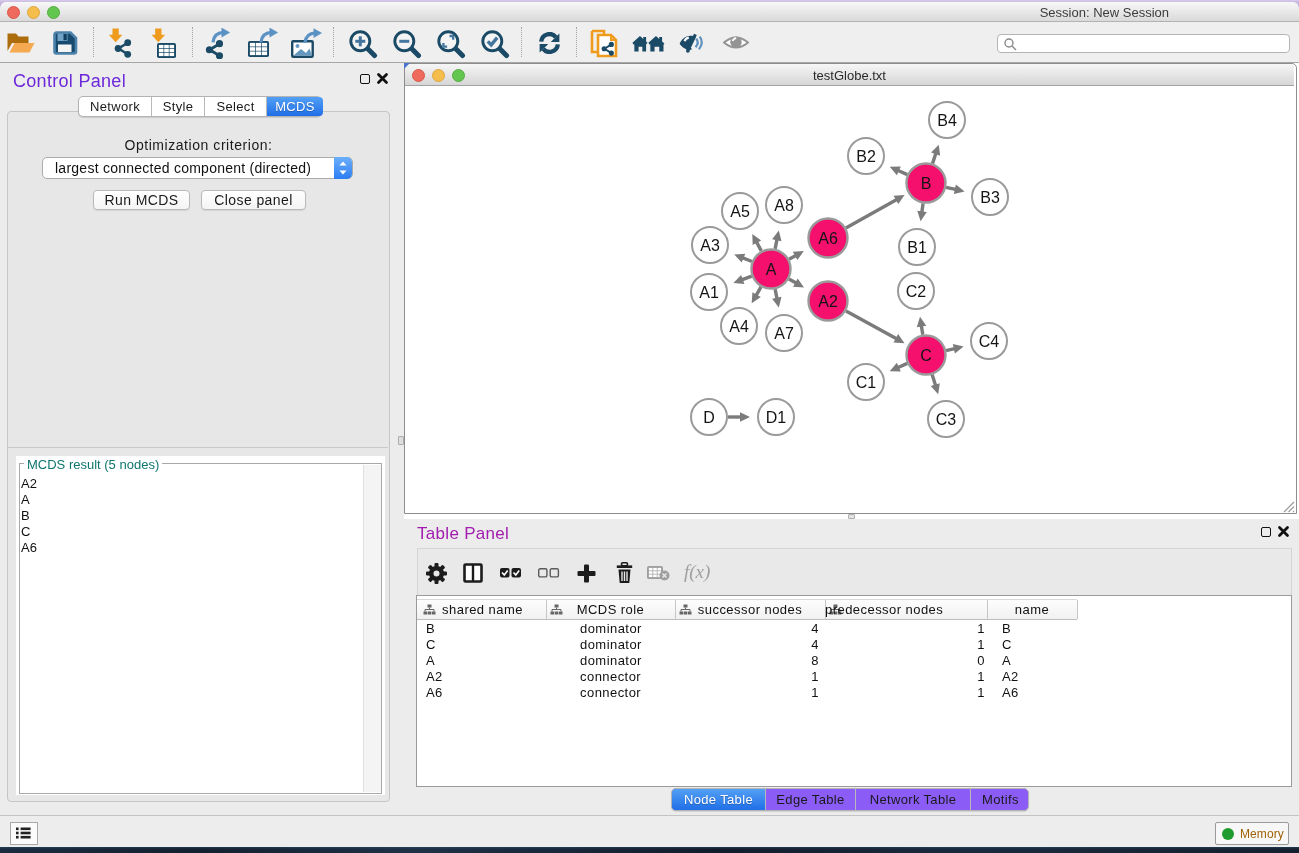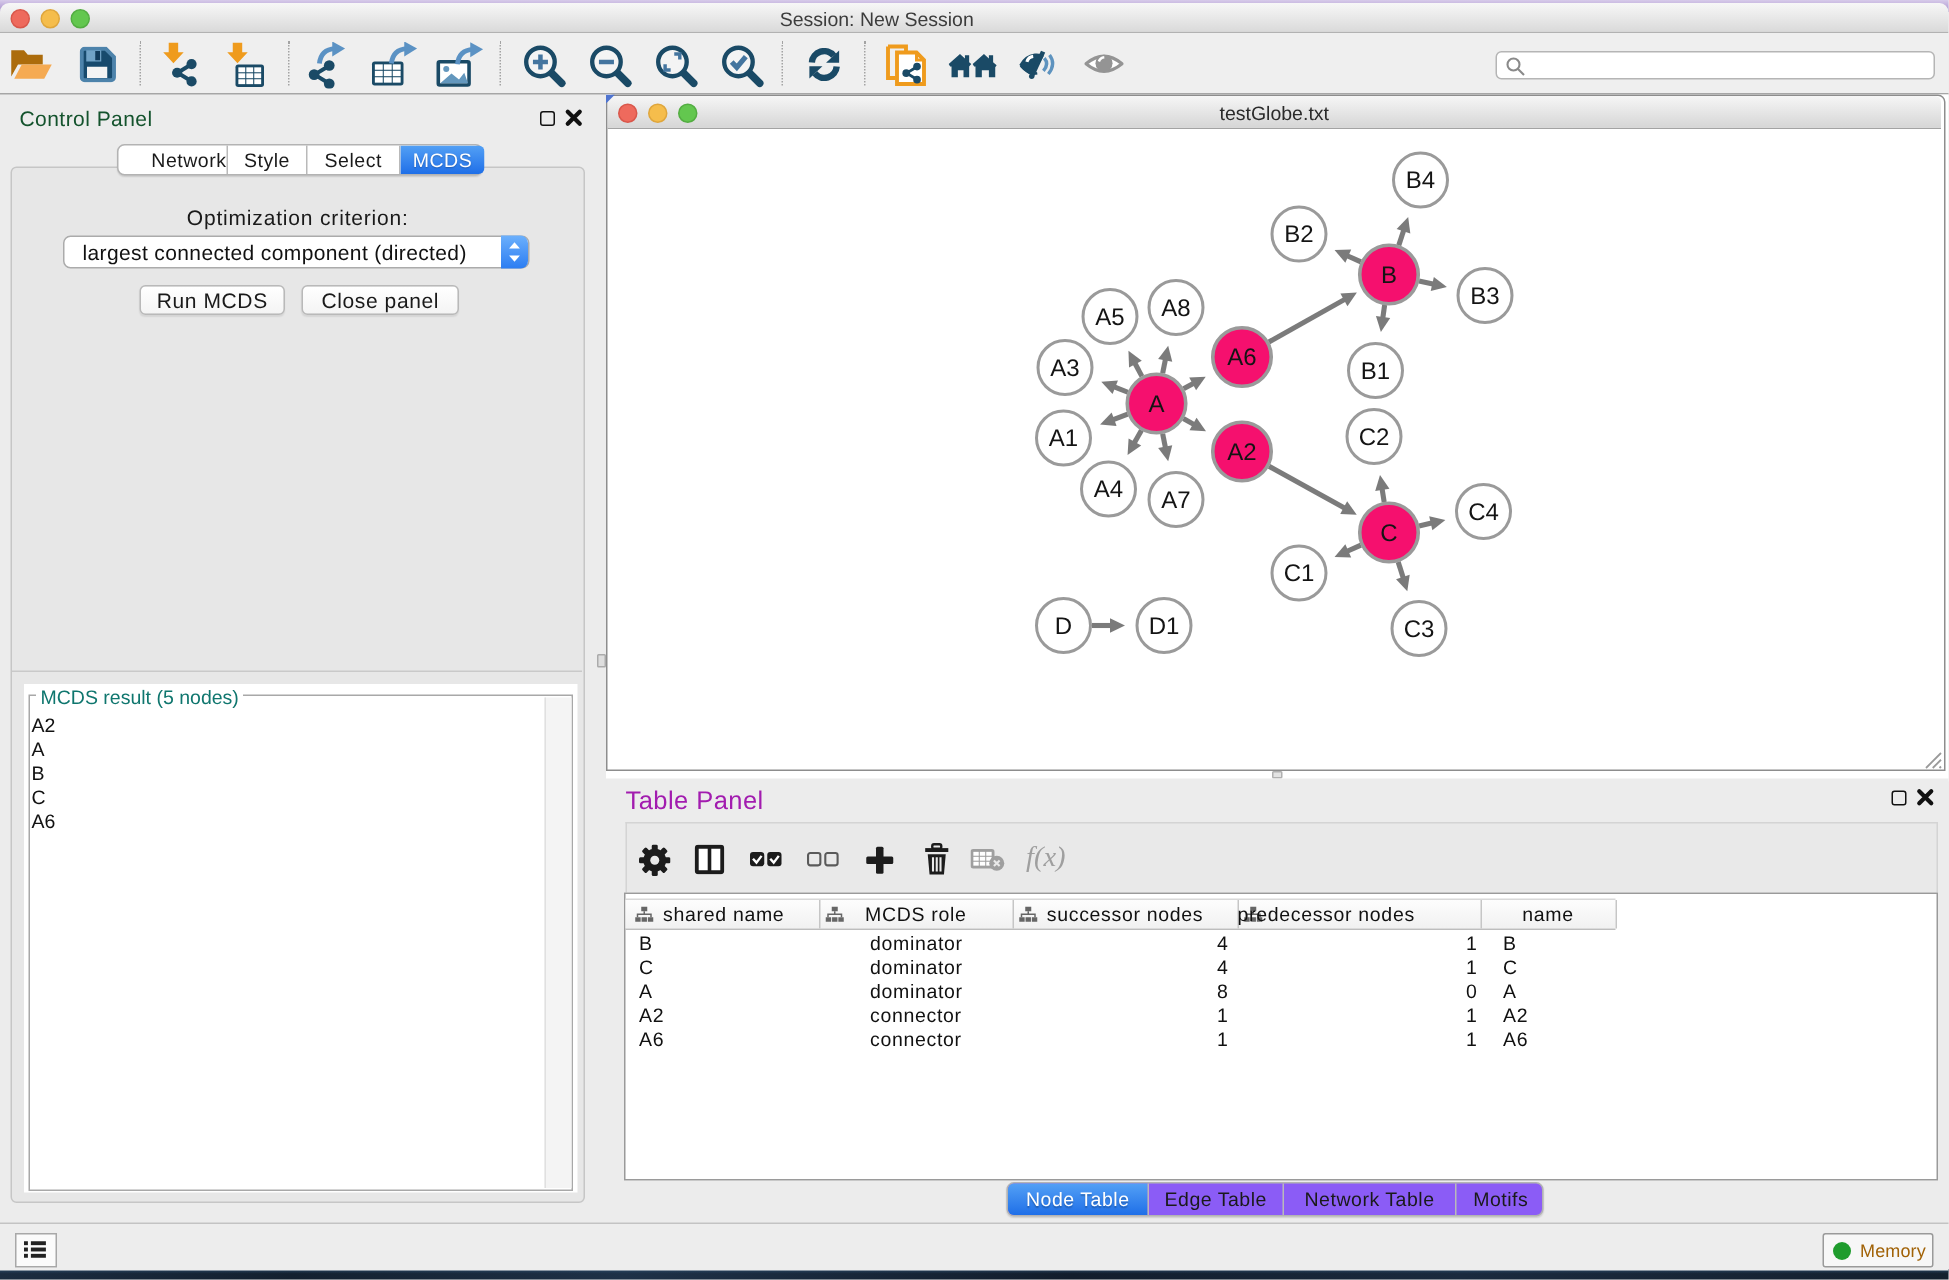--- a/index.html
+++ b/index.html
@@ -1,19 +1,19 @@
 <!DOCTYPE html>
 <html><head><meta charset="utf-8"><style>html,body{margin:0;padding:0}*{box-sizing:content-box}body{width:1299px;height:853px;overflow:hidden;position:relative;font-family:"Liberation Sans",sans-serif;background:#ececec}.abs{position:absolute}</style></head><body>
 <div class="abs" style="left:0;top:0;width:1299px;height:8px;background:linear-gradient(#d7cbea,#a78dcb)"></div>
 <div class="abs" style="left:0;top:846px;width:1299px;height:7px;background:linear-gradient(rgba(43,74,104,0.9),rgba(16,25,42,0) 45%),linear-gradient(90deg,#1b2c40,#13202f 15%,#1e3147 32%,#121d2c 55%,#1a2a3e 75%,#14202e)"></div>
 <div class="abs" style="left:0;top:2px;width:1299px;height:19px;background:linear-gradient(#f7f7f7,#dadada);border-bottom:1px solid #b2b2b2;border-radius:6px 6px 0 0"></div>
 <div class="abs" style="left:7px;top:6px;width:11px;height:11px;border-radius:50%;background:#ee6a5d;border:1px solid #d9574b"></div>
 <div class="abs" style="left:27px;top:6px;width:11px;height:11px;border-radius:50%;background:#f5bd4c;border:1px solid #dfa63c"></div>
 <div class="abs" style="left:47px;top:6px;width:11px;height:11px;border-radius:50%;background:#63c74f;border:1px solid #53ad42"></div>
-<div class="abs" style="left:0;top:5px;width:1169px;text-align:center;font-size:13px;color:#3c3c3c">Session: New Session</div>
+<div class="abs" style="left:0;top:5px;width:1169px;text-align:right;font-size:13px;color:#3c3c3c">Session: New Session</div>
 <div class="abs" style="left:0;top:22px;width:1299px;height:40px;background:#efefef;border-bottom:1px solid #a6a6a6"></div>
 <div style="position:absolute;left:93px;top:27px;height:30px;border-left:1px dotted #a3a3a3"></div>
 <div style="position:absolute;left:192px;top:27px;height:30px;border-left:1px dotted #a3a3a3"></div>
 <div style="position:absolute;left:333px;top:27px;height:30px;border-left:1px dotted #a3a3a3"></div>
 <div style="position:absolute;left:521px;top:27px;height:30px;border-left:1px dotted #a3a3a3"></div>
 <div style="position:absolute;left:576px;top:27px;height:30px;border-left:1px dotted #a3a3a3"></div>
 <svg style="position:absolute;left:7px;top:31px" width="28" height="22" viewBox="0 0 28 22">
     <path d="M0.5,20 V2.5 h8.5 l2.5,3 h10 v6.5 H5 z" fill="#ac6c0c"></path>
     <path d="M2.5,21.5 L7.5,12 H27.5 L22.5,21.5 z" fill="#f5aa52"></path>
   </svg>
@@ -147,28 +147,28 @@
     <path d="M1,7.5 Q13,-2.5 25,7.5 Q13,17.5 1,7.5 z" fill="#fff" stroke="#949494" stroke-width="2.1"></path>
     <circle cx="13" cy="7.2" r="5.7" fill="#949494"></circle>
     <path d="M9.6,6 a4.3,4.3 0 0 1 3.6,-2.8" stroke="#fff" stroke-width="1.7" fill="none"></path>
   </svg>
 <div class="abs" style="left:997px;top:34px;width:291px;height:17px;background:#fff;border:1px solid #b5b5b5;border-radius:4px"></div>
 <svg style="position:absolute;left:1004px;top:38px" width="13" height="13" viewBox="0 0 13 13">
     <circle cx="5" cy="5" r="4" fill="none" stroke="#8a8a8a" stroke-width="1.4"></circle>
     <line x1="8" y1="8" x2="12" y2="12" stroke="#8a8a8a" stroke-width="1.4"></line>
   </svg>
 <div class="abs" style="left:404px;top:63px;width:895px;height:458px;background:#fff"></div>
-<div class="abs" style="left:13px;top:71px;font-size:14px;letter-spacing:0.3px;color:#14532d">Control Panel</div>
+<div class="abs" style="left:13px;top:71px;font-size:18px;letter-spacing:0.3px;color:#6d28d9">Control Panel</div>
 <div class="abs" style="left:360px;top:74px;width:8px;height:8px;border:1.6px solid #111;border-radius:2px"></div>
 <svg style="position:absolute;left:376px;top:72px" width="13" height="13" viewBox="0 0 13 13">
     <path d="M2.5,2.5 L10.5,10.5 M10.5,2.5 L2.5,10.5" stroke="#111" stroke-width="2.8" stroke-linecap="round"></path>
   </svg>
 <div class="abs" style="left:7px;top:111px;width:381px;height:689px;background:#e7e7e7;border:1px solid #c6c6c6;border-radius:4px"></div>
 <div style="position:absolute;left:78px;top:96px;width:244px;height:21px;background:#fff;border:1px solid #b3b3b3;border-radius:5px;box-sizing:border-box;box-shadow:0 1px 1px rgba(0,0,0,0.12)">
-    <div style="position:absolute;left:0px;top:0;width:72px;height:19px;line-height:19px;text-align:right;font-size:13px;letter-spacing:0.35px;color:#1a1a1a;">Network</div>
+    <div style="position:absolute;left:0px;top:0;width:72px;height:19px;line-height:19px;text-align:center;font-size:13px;letter-spacing:0.35px;color:#1a1a1a;">Network</div>
     <div style="position:absolute;left:72px;top:0;width:53px;height:19px;line-height:19px;text-align:center;font-size:13px;letter-spacing:0.35px;color:#1a1a1a;border-left:1px solid #b9b9b9;box-sizing:border-box;">Style</div>
     <div style="position:absolute;left:125px;top:0;width:62px;height:19px;line-height:19px;text-align:center;font-size:13px;letter-spacing:0.35px;color:#1a1a1a;border-left:1px solid #b9b9b9;box-sizing:border-box;">Select</div>
     <div style="position:absolute;left:187px;top:0;width:57px;height:19px;line-height:19px;text-align:center;font-size:13px;letter-spacing:0.35px;background:linear-gradient(#53a0f5,#1f6fe8);color:#fff;border-top-right-radius:4px;border-bottom-right-radius:4px;text-shadow:0 1px 1px rgba(0,0,0,0.25);border-left:1px solid #b9b9b9;box-sizing:border-box;">MCDS</div>
   </div>
 <div class="abs" style="left:7px;top:137px;width:383px;text-align:center;font-size:14px;letter-spacing:0.55px;color:#1a1a1a">Optimization criterion:</div>
 <div class="abs" style="left:42px;top:157px;width:309px;height:20px;background:#fff;border:1px solid #ababab;border-radius:5px"></div>
 <div class="abs" style="left:55px;top:160px;font-size:14px;letter-spacing:0.25px;color:#111">largest connected component (directed)</div>
 <div class="abs" style="left:334px;top:157px;width:18px;height:22px;background:linear-gradient(#6cb0fc,#2c7df2);border-radius:0 5px 5px 0"></div>
 <svg style="position:absolute;left:337px;top:161px" width="12" height="14" viewBox="0 0 12 14">
     <polygon points="6,0.5 9.6,4.6 2.4,4.6" fill="#fff"></polygon>

